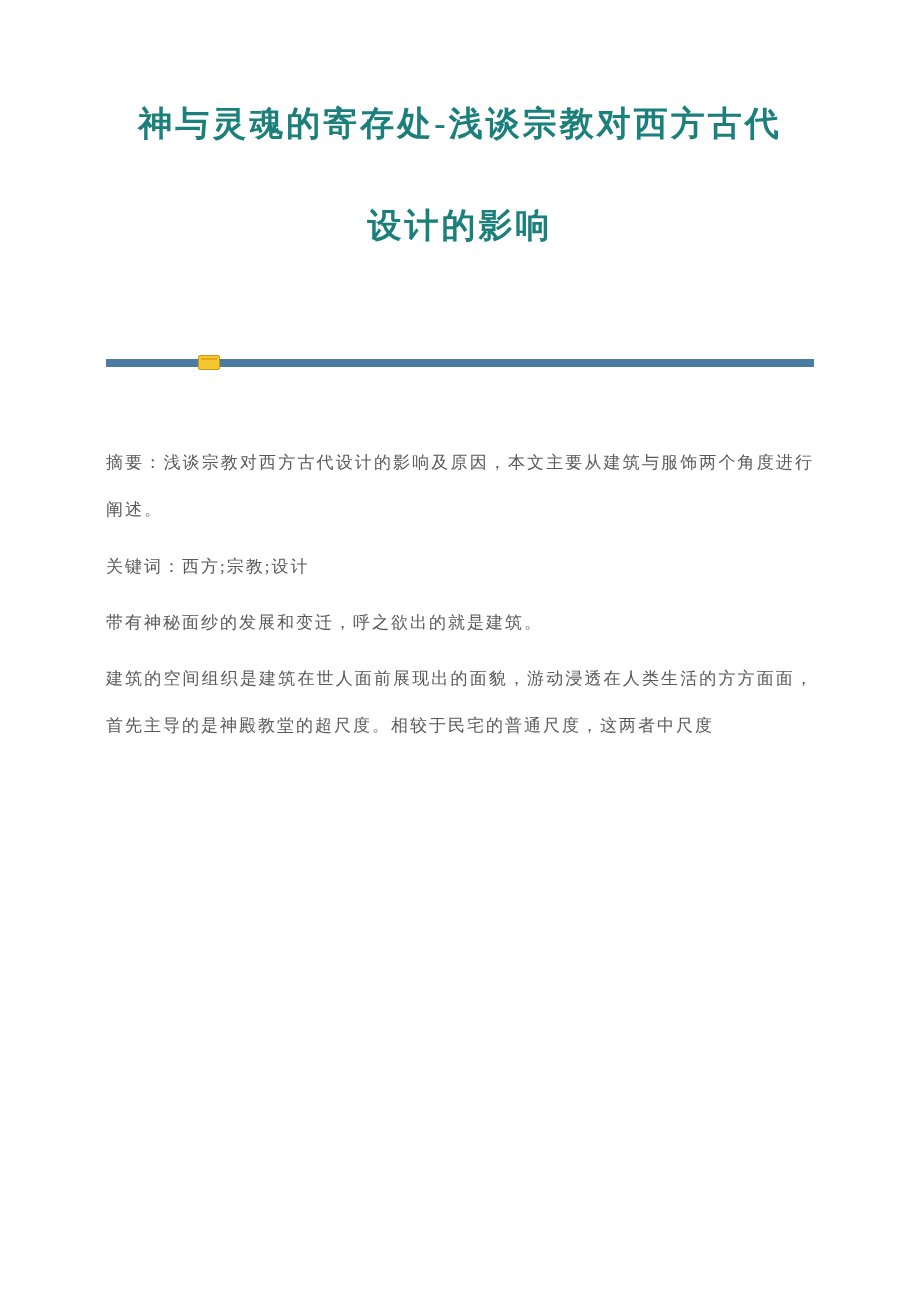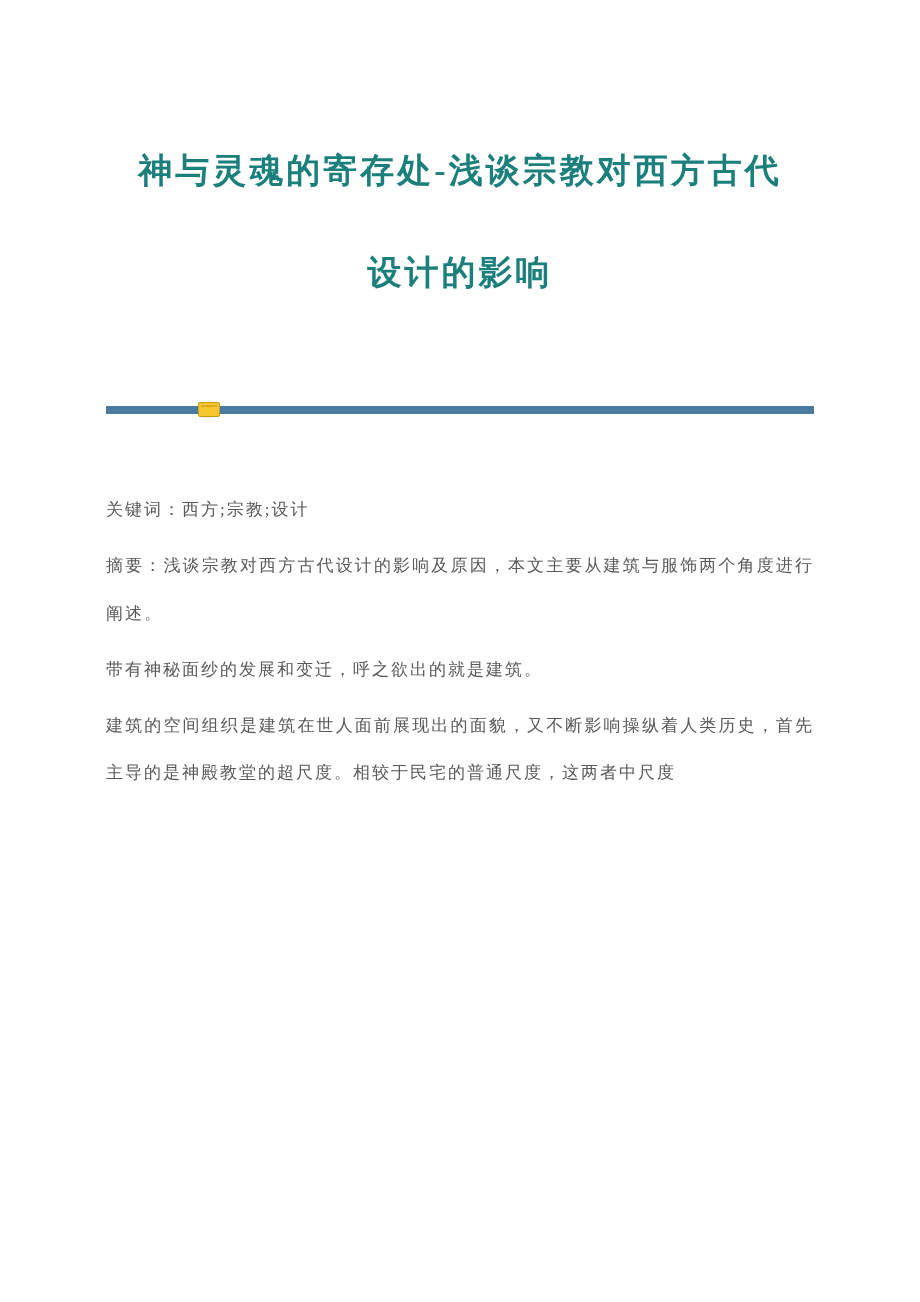--- a/index.html
+++ b/index.html
@@ -13,21 +13,21 @@
     height: 1302px;
     margin: 0 auto;
     font-family: "Liberation Serif", "DejaVu Serif", serif;
     overflow: hidden;
   }
 
   .page {
     width: 920px;
     height: 1302px;
     background: #ffffff;
-    padding-top: 120px;
+    padding-top: 73px;
   }
 
   .title {
     width: 680px;
     margin: 0 auto;
     text-align: center;
     font-size: 34px;
     font-weight: 600;
     letter-spacing: 3px;
     line-height: 3.0;
@@ -83,19 +83,19 @@
 
 <div class="page">
 
   <h1 class="title">神与灵魂的寄存处-浅谈宗教对西方古代设计的影响</h1>
 
   <div class="divider">
     <span class="divider-icon"></span>
   </div>
 
   <div class="content">
+    <p>摘要：浅谈宗教对西方古代设计的影响及原因，本文主要从建筑与服饰两个角度进行阐述。</p>
     <p>关键词：西方;宗教;设计</p>
-    <p>摘要：浅谈宗教对西方古代设计的影响及原因，本文主要从建筑与服饰两个角度进行阐述。</p>
     <p>带有神秘面纱的发展和变迁，呼之欲出的就是建筑。</p>
-    <p>建筑的空间组织是建筑在世人面前展现出的面貌，又不断影响操纵着人类历史，首先主导的是神殿教堂的超尺度。相较于民宅的普通尺度，这两者中尺度</p>
+    <p>建筑的空间组织是建筑在世人面前展现出的面貌，游动浸透在人类生活的方方面面，首先主导的是神殿教堂的超尺度。相较于民宅的普通尺度，这两者中尺度</p>
   </div>
 
 </div>
 
 </body></html>

